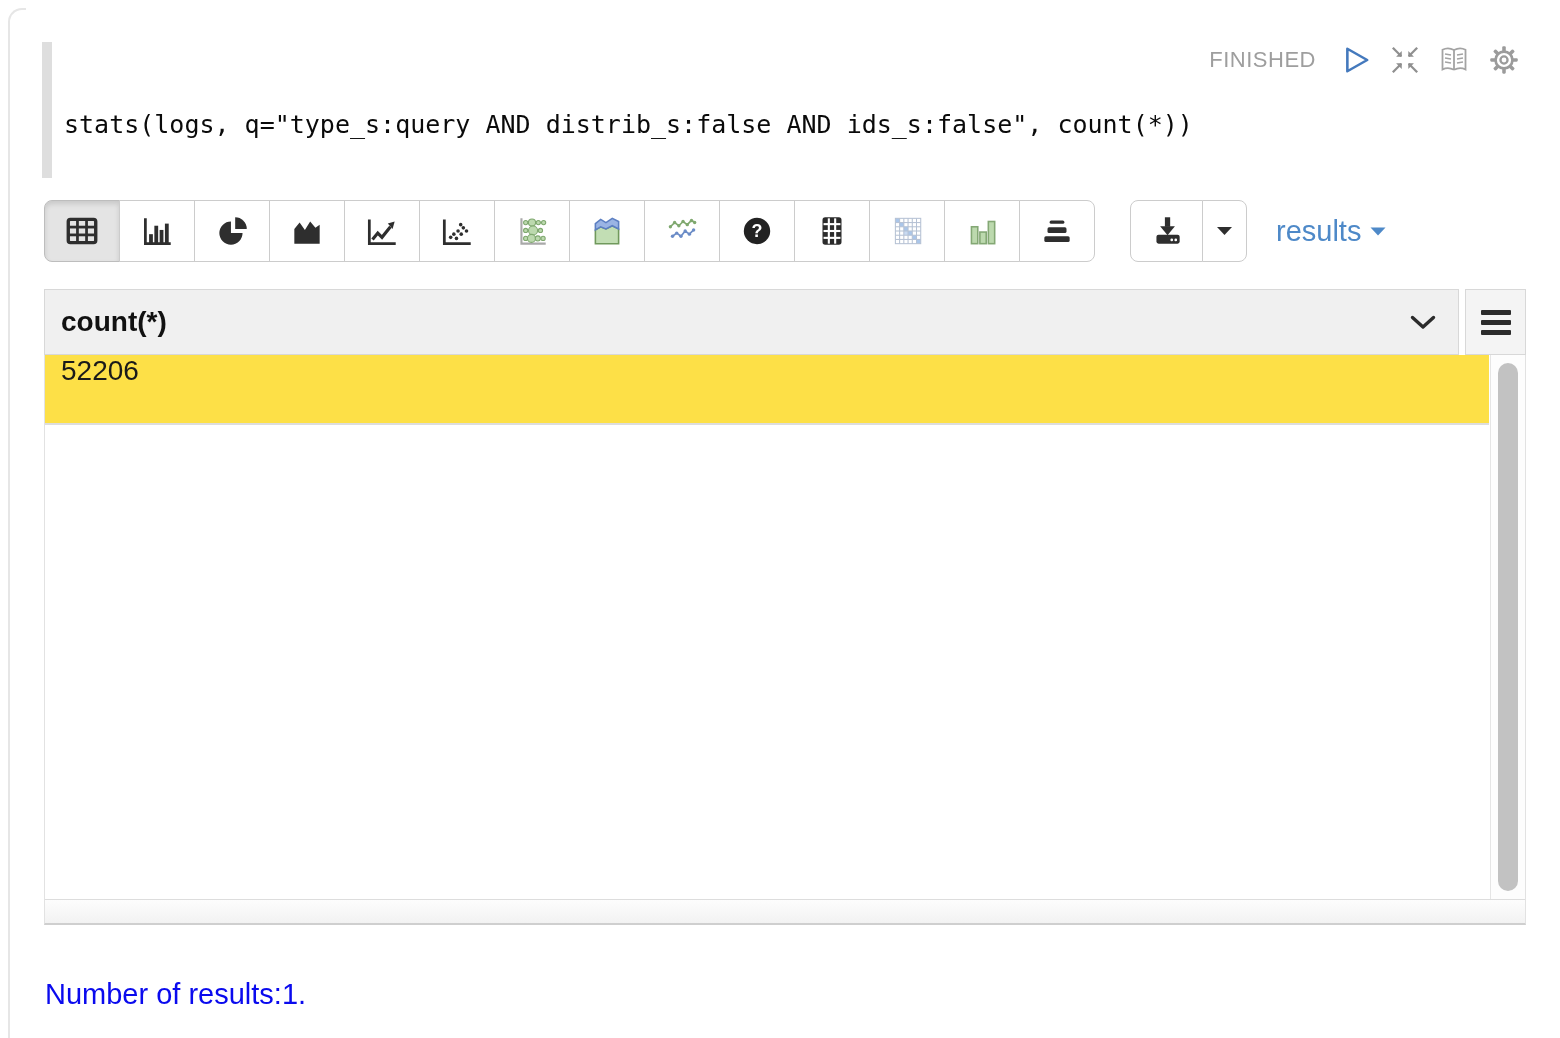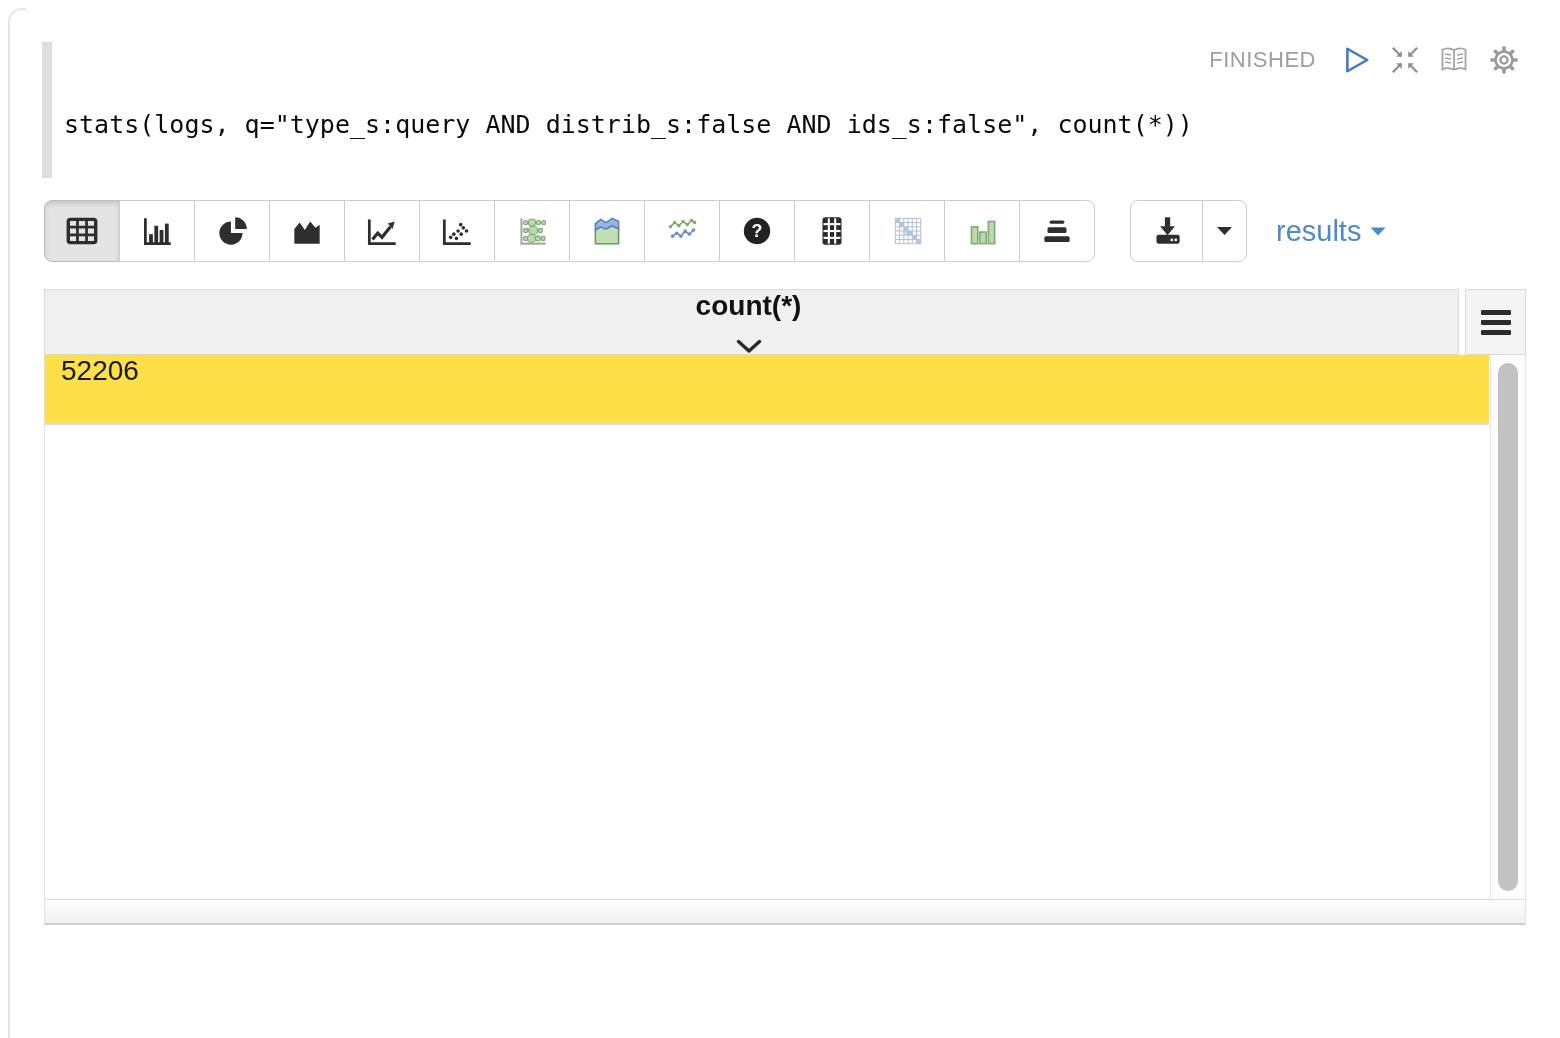--- a/index.html
+++ b/index.html
@@ -29,21 +29,21 @@
   .chart-group .btn:last-child { border-top-right-radius:8px; border-bottom-right-radius:8px; }
   .btn.active { background:#e4e4e4; border-color:#bdbdbd; box-shadow:inset 0 3px 5px rgba(0,0,0,0.12); }
   .dl-group { position:absolute; left:1087px; top:0; display:flex; }
   .dl-group .btn.main { width:73px; border-top-left-radius:8px; border-bottom-left-radius:8px; }
   .dl-group .btn.caret { width:45px; border-top-right-radius:8px; border-bottom-right-radius:8px; }
   .settings-link { position:absolute; left:1232px; top:15px; display:flex; align-items:center; gap:9px;
     font-size:29px; color:#4e89c8; cursor:pointer; }
 
   
   .rheader { position:absolute; top:289px; left:44px; width:1415px; height:66px; background:#f0f0f0;
-    border:1px solid #d8d8d8; display:flex; align-items:center; padding:0 22px 0 16px; cursor:pointer;flex-direction:column; }
+    border:1px solid #d8d8d8; display:flex; align-items:center; padding:0 22px 0 16px; cursor:pointer; }
   .rheader .col-label { flex:1; font-size:28px; font-weight:bold; color:#111; }
   .hamburger-btn { position:absolute; top:289px; left:1465px; width:61px; height:66px; background:#f4f4f4;
     border:1px solid #d8d8d8; display:flex; flex-direction:column; align-items:center; justify-content:center;
     gap:5px; cursor:pointer; }
   .hamburger-btn .bar { width:30px; height:5px; background:#2b2b2b; border-radius:1px; }
 
   .rbody { position:absolute; top:355px; left:44px; width:1482px; height:570px; background:#fff;
     border-left:1px solid #e2e2e2; border-right:1px solid #e2e2e2; border-bottom:2px solid #cfcfcf; }
   .rows { position:absolute; left:0; top:0; right:36px; bottom:24px; overflow:hidden; }
   .trow { height:70px; background:#fde047; border-bottom:2px solid #ddd; display:flex; }
@@ -310,13 +310,14 @@
         <div class="trow">
           <div class="tcell">52206</div>
         </div>
       </div>
     <div class="vscroll">
       <div class="vthumb"></div>
     </div>
     <div class="hstrip"></div>
   </div>
 
+  <div class="nres">Number of results:1.</div>
 </div>
 
 </body></html>

